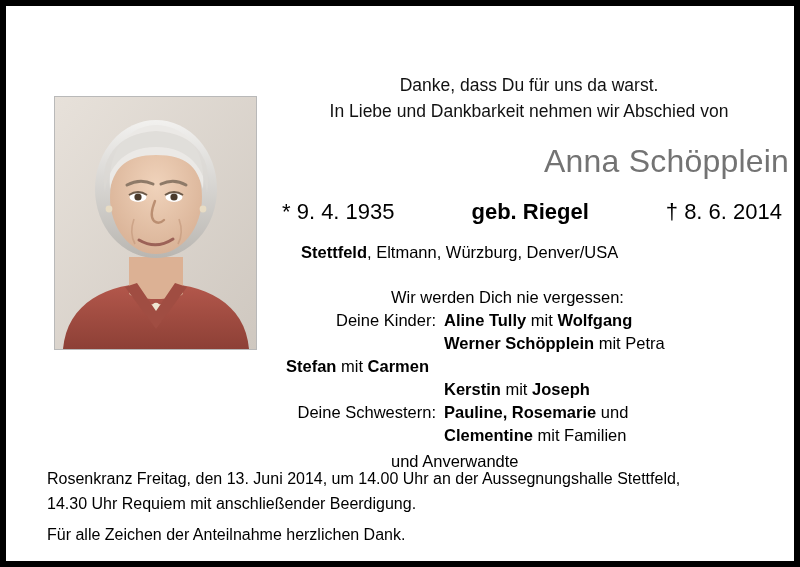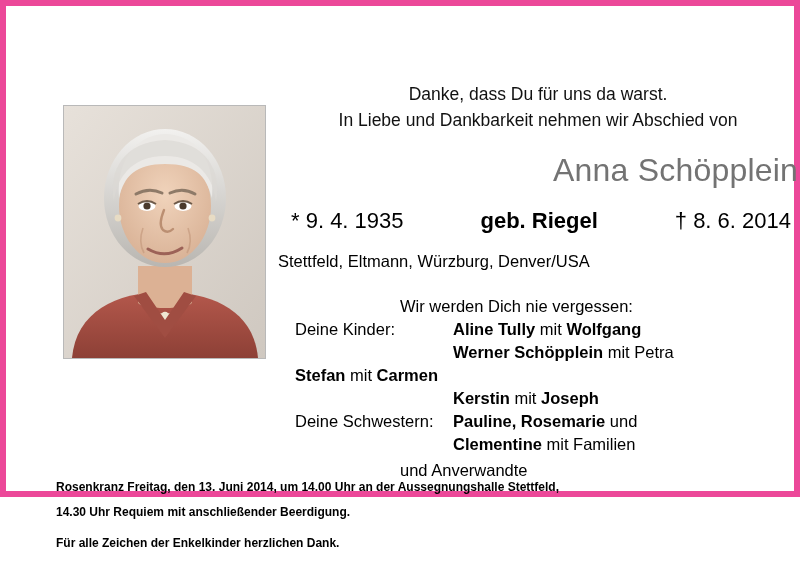--- a/index.html
+++ b/index.html
@@ -10,25 +10,25 @@
   body {
     width: 800px;
     height: 567px;
     font-family: "Liberation Sans", sans-serif;
     color: #000000;
     overflow: hidden;
   }
   .obituary {
     position: relative;
     width: 800px;
-    height: 497px;
+    height: 567px;
     background: #ffffff;
     box-sizing: border-box;
-    border: 6px solid #ec4899;
-    padding: 17px;
+    border: 6px solid #000000;
+    padding: 8px;
   }
   .inner {
     position: relative;
     width: 100%;
     height: 100%;
     background: #ffffff;
   }
 
   
   .portrait {
@@ -82,40 +82,41 @@
   }
   .dates .b { font-weight: bold; }
 
   
   .places {
     position: absolute;
     left: 255px;
     top: 229px;
     font-size: 16.5px;
   }
-  .places .b { font-weight: normal; }
+  .places .b { font-weight: bold; margin-left: 32px; }
 
   
   .family {
     position: absolute;
     left: 272px;
     top: 272px;
     width: 520px;
     font-size: 16.5px;
     line-height: 23px;
   }
   .fam-intro {
     padding-left: 105px;
   }
   .fam-row {
     display: flex;
     align-items: baseline;
   }
   .fam-label {
     width: 150px;
+    text-align: right;
     padding-right: 8px;
     flex: 0 0 150px;
     white-space: nowrap;
   }
   .fam-value {
     flex: 1 1 auto;
     white-space: nowrap;
   }
   .fam-value2 {
     padding-left: 158px;
@@ -126,23 +127,22 @@
     padding-top: 3px;
   }
   b { font-weight: bold; }
 
   
   .footer {
     position: absolute;
     left: 33px;
     top: 452px;
     width: 735px;
-    font-size: 12px;
+    font-size: 16px;
     line-height: 25px;
-    font-weight: bold;
   }
   .footer .line2 { }
   .footer .line3 { padding-top: 6px; }
 </style>
 </head>
 <body>
 
 <div class="obituary">
   <div class="inner">
 
@@ -243,17 +243,17 @@
         <span class="fam-value"><b>Pauline, Rosemarie</b><span> und</span></span>
       </div>
       <div class="fam-value2"><b>Clementine</b><span> mit </span><span>Familien</span></div>
 
       <div class="fam-closing">und Anverwandte</div>
     </div>
 
     <div class="footer">
       <div>Rosenkranz Freitag, den 13. Juni 2014, um 14.00 Uhr an der Aussegnungshalle Stettfeld,</div>
       <div class="line2">14.30 Uhr Requiem mit anschließender Beerdigung.</div>
-      <div class="line3">Für alle Zeichen der Enkelkinder herzlichen Dank.</div>
+      <div class="line3">Für alle Zeichen der Anteilnahme herzlichen Dank.</div>
     </div>
 
   </div>
 </div>
 
 </body></html>

